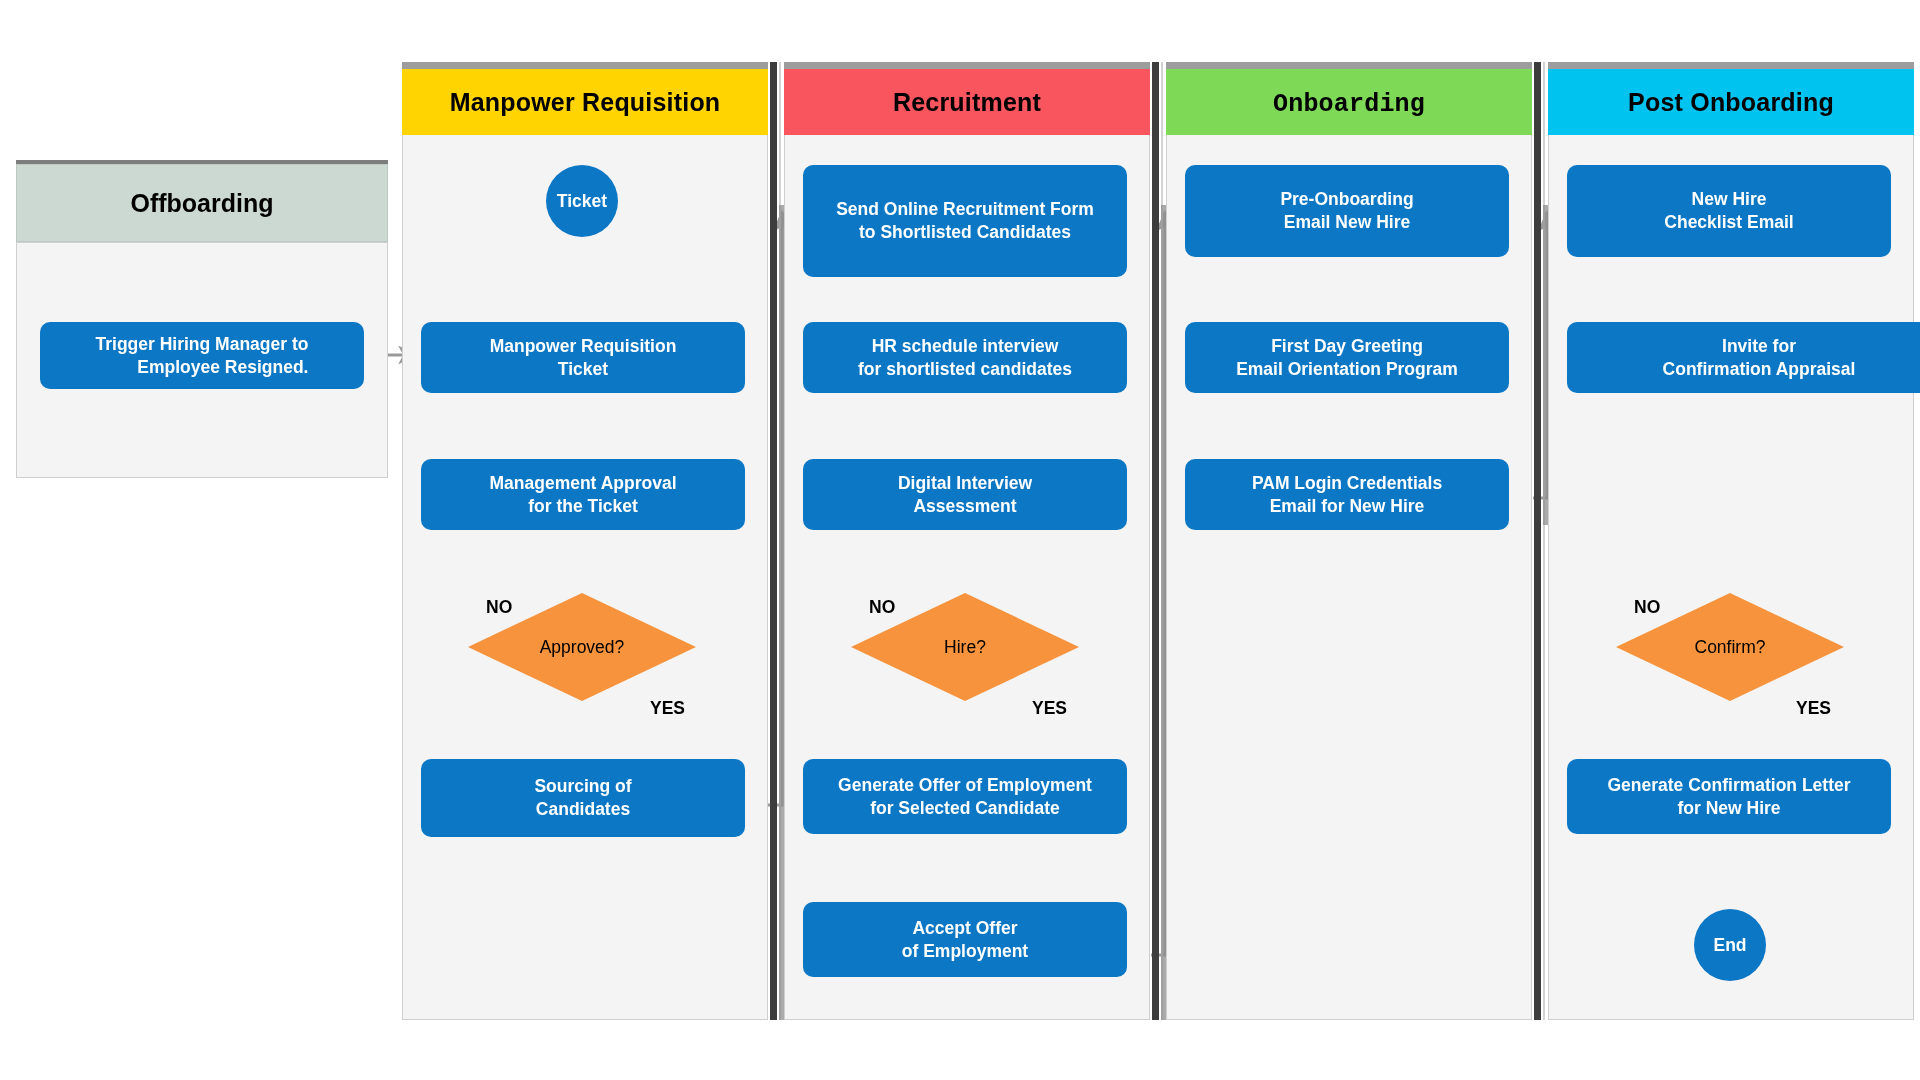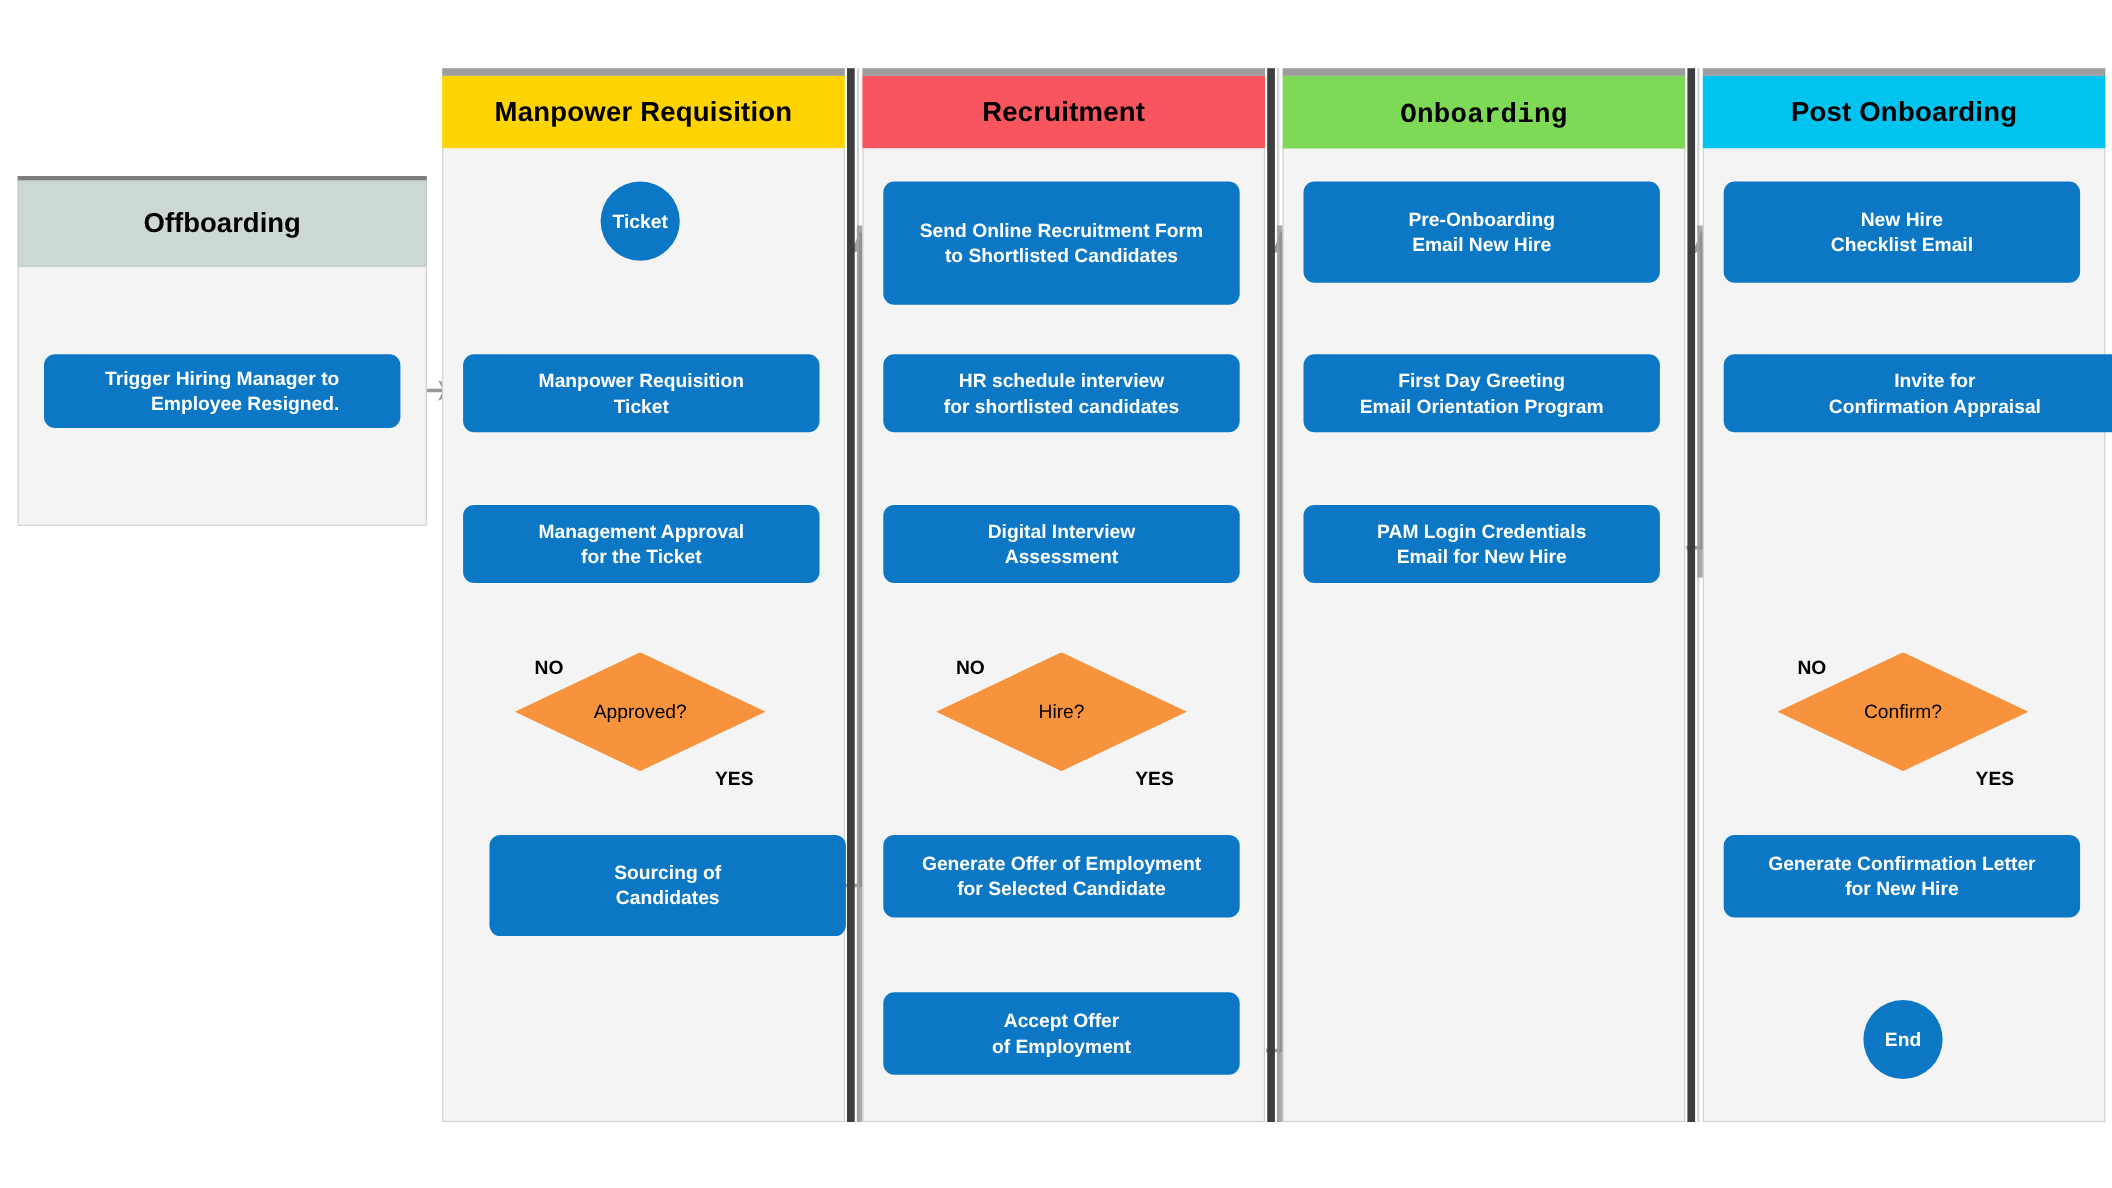--- a/index.html
+++ b/index.html
@@ -133,21 +133,21 @@
     <div class="dia-label">
       <span>Approved?</span>
     </div>
   </div>
   <div class="branch-label" style="left:486px;top:597px;">
     <span>NO</span>
   </div>
   <div class="branch-label" style="left:650px;top:698px;">
     <span>YES</span>
   </div>
-  <div class="proc" style="left:421px;top:759px;width:324px;height:92px;margin-left:24px;">
+  <div class="proc" style="left:421px;top:759px;width:324px;height:78px;">
     <span>Sourcing of<br>Candidates</span>
   </div>
 
   <div class="divider-dark" style="left:770px;top:62px;height:958px;"></div>
   <div class="divider-light" style="left:779px;top:62px;height:958px;"></div>
   <div class="divider-gray" style="left:779px;top:205px;height:815px;opacity:.75;"></div>
 
   <div class="lane-top-shadow" style="left:784px;top:62px;width:366px;"></div>
   <div class="lane-header" style="left:784px;top:69px;width:366px;height:66px;background:#f9555f;">
     <span>Recruitment</span>

